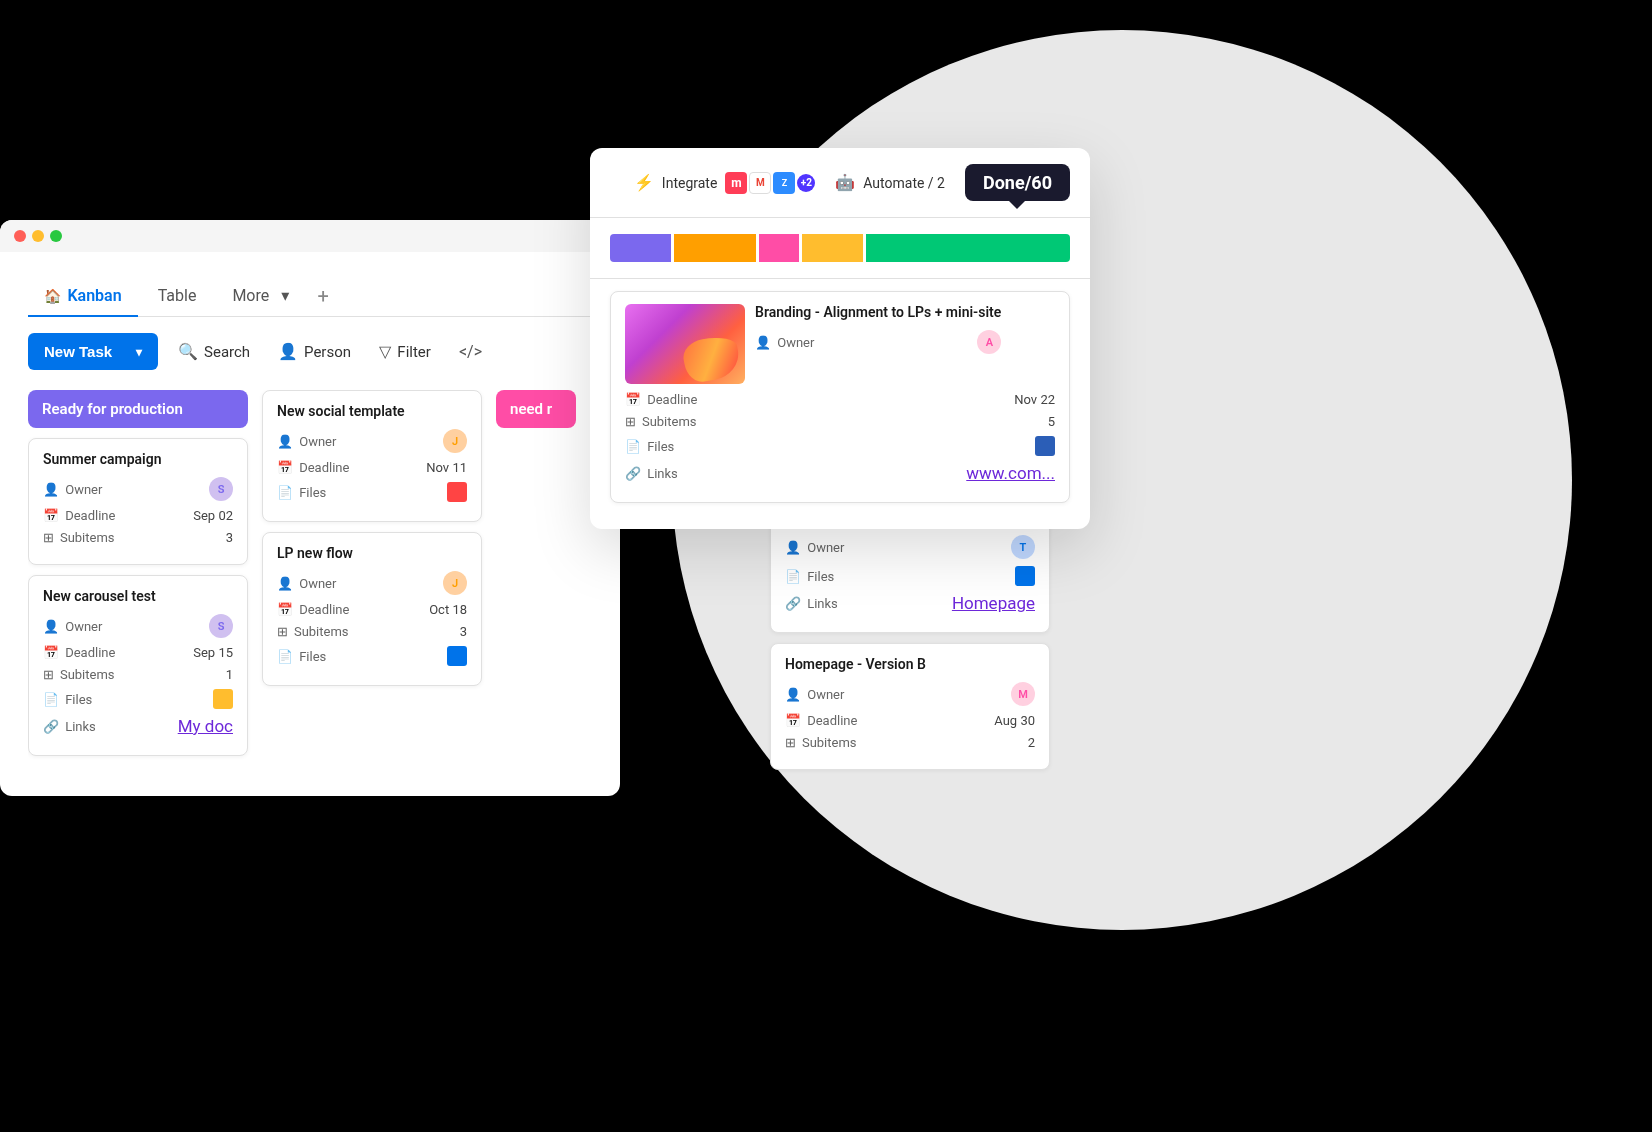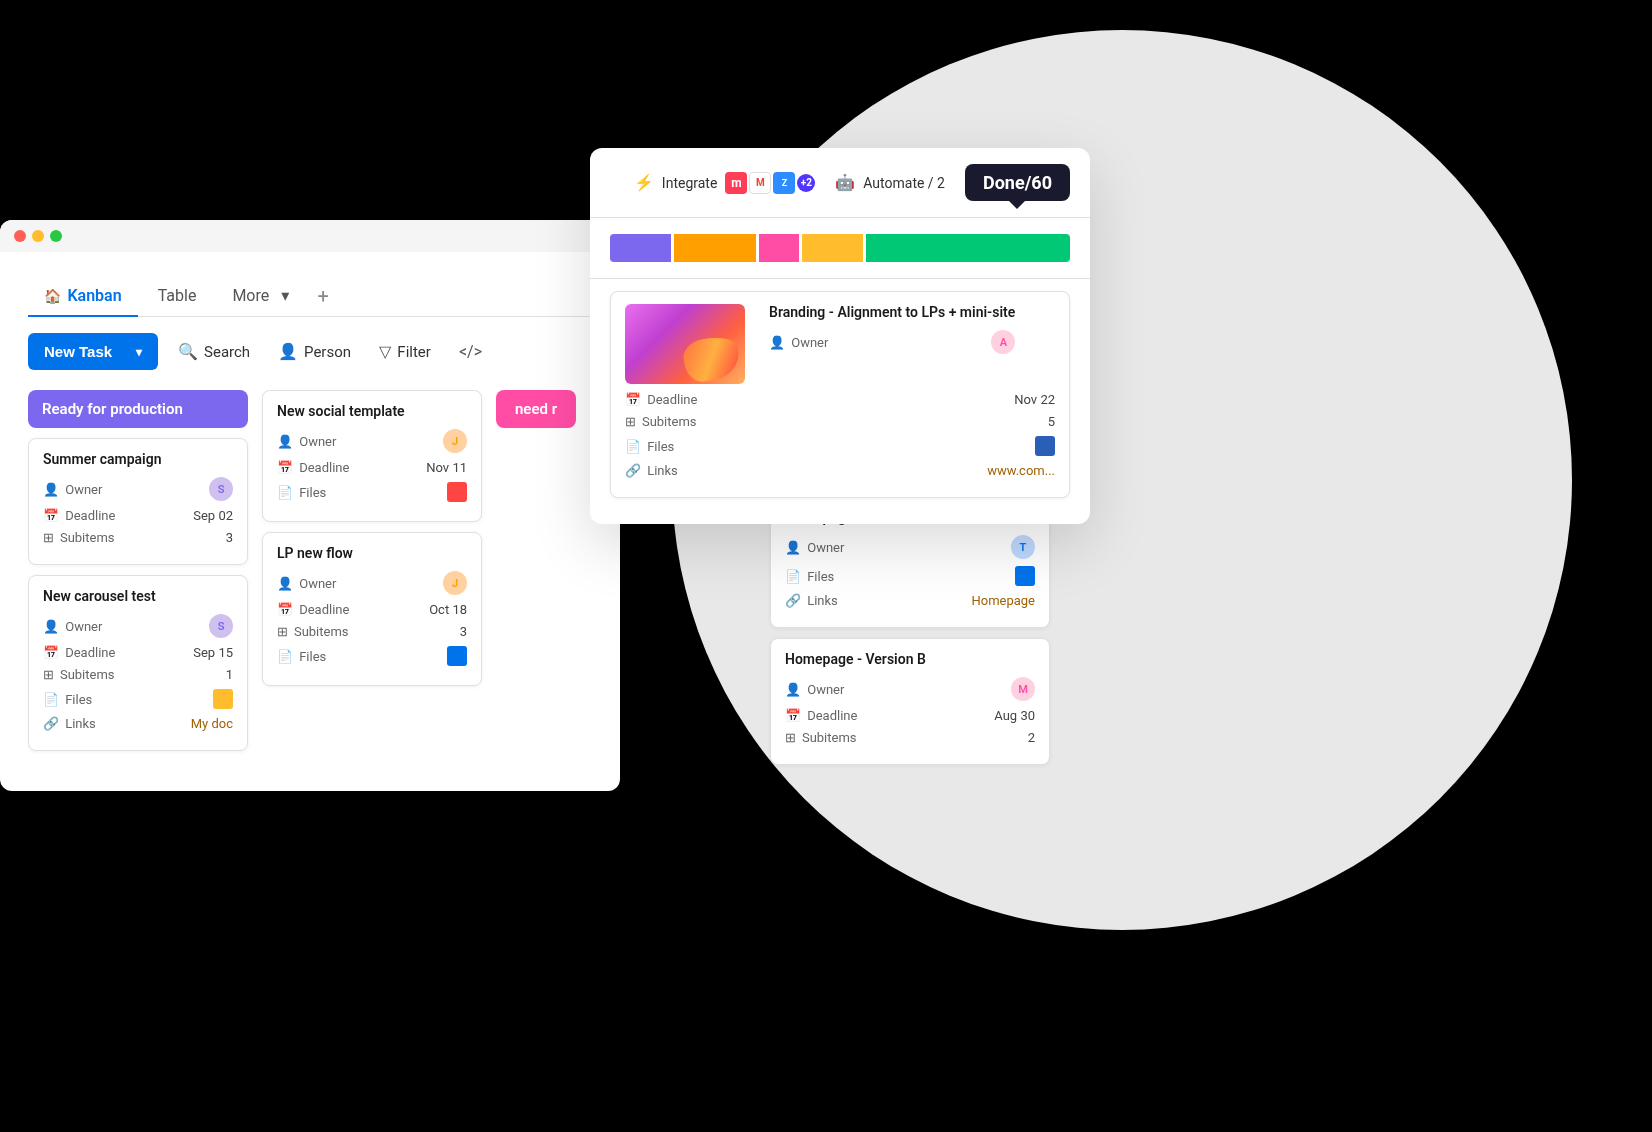--- a/index.html
+++ b/index.html
@@ -220,22 +220,23 @@
       border-radius: 3px;
       display: inline-block;
     }
     .file-icon-word {
       width: 20px; height: 20px;
       background: #2b5eb7;
       border-radius: 3px;
       display: inline-block;
     }
     .link-text {
-      color: #a16207;
-      font-size: 13px;
+      color: #6d28d9;
+      text-decoration: underline;
+      font-size: 17px;
     }
 
     
     .right-panel {
       position: absolute;
       top: 148px;
       left: 590px;
       width: 500px;
       background: white;
       border-radius: 12px;
@@ -526,21 +527,21 @@
             <div class="card-row-label">
               <span class="row-icon">📄</span>
               <span>Files</span>
             </div>
             <span class="file-icon-blue"></span>
           </div>
         </div>
       </div>
 
       <div class="kanban-col" style="min-width:80px;">
-        <div class="col-header col-need" style="white-space:nowrap;overflow:hidden;text-align:center;">
+        <div class="col-header col-need" style="white-space:nowrap;overflow:hidden;">
           <span>need r</span>
         </div>
       </div>
 
     </div>
   </div>
 </div>
 
 <div class="right-panel">
   <div class="panel-header">
@@ -569,21 +570,21 @@
       <div class="pb-seg pb-orange"></div>
       <div class="pb-seg pb-pink"></div>
       <div class="pb-seg pb-yellow"></div>
       <div class="pb-seg pb-green"></div>
     </div>
   </div>
 
   <div class="panel-scroll-area">
 
     <div class="card" style="margin-bottom:14px;">
-      <div style="display:flex;gap:24px;align-items:flex-start;">
+      <div style="display:flex;gap:10px;align-items:flex-start;">
         <div style="width:120px;height:80px;border-radius:6px;background:linear-gradient(135deg,#e870f0,#c040d0,#ff6040,#ffb060);flex-shrink:0;overflow:hidden;position:relative;">
           <div style="position:absolute;bottom:4px;right:6px;width:55px;height:42px;background:linear-gradient(120deg,#ff7040,#ffb040,#ff4040);border-radius:40% 60% 50% 30% / 40% 30% 60% 50%;transform:rotate(-10deg);"></div>
         </div>
         <div>
           <div class="card-title">Branding - Alignment to LPs + mini-site</div>
           <div class="card-row">
             <div class="card-row-label">
               <span class="row-icon">👤</span>
               <span>Owner</span>
             </div>

